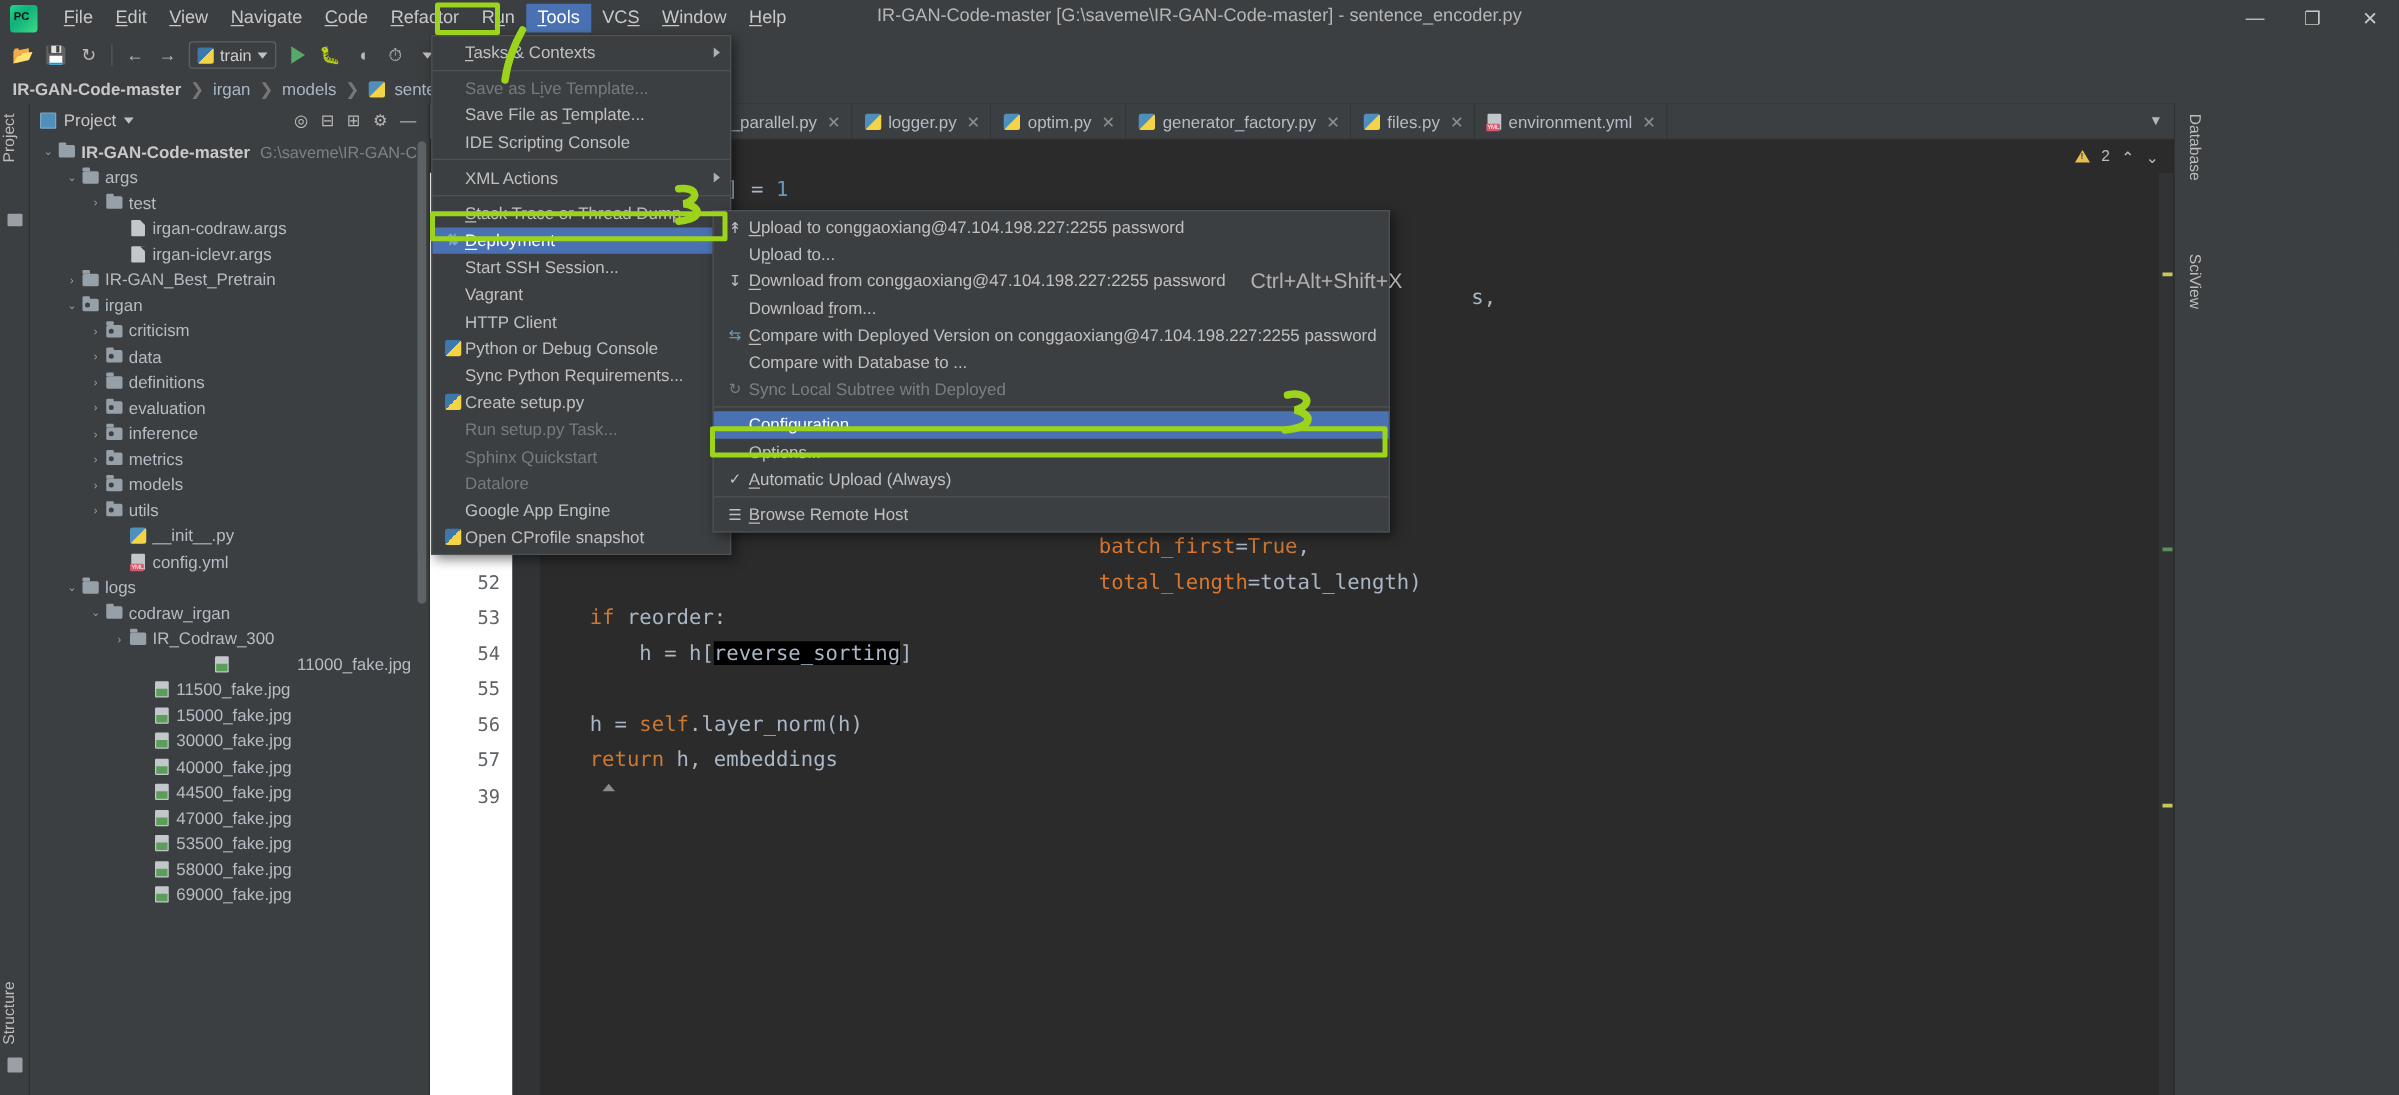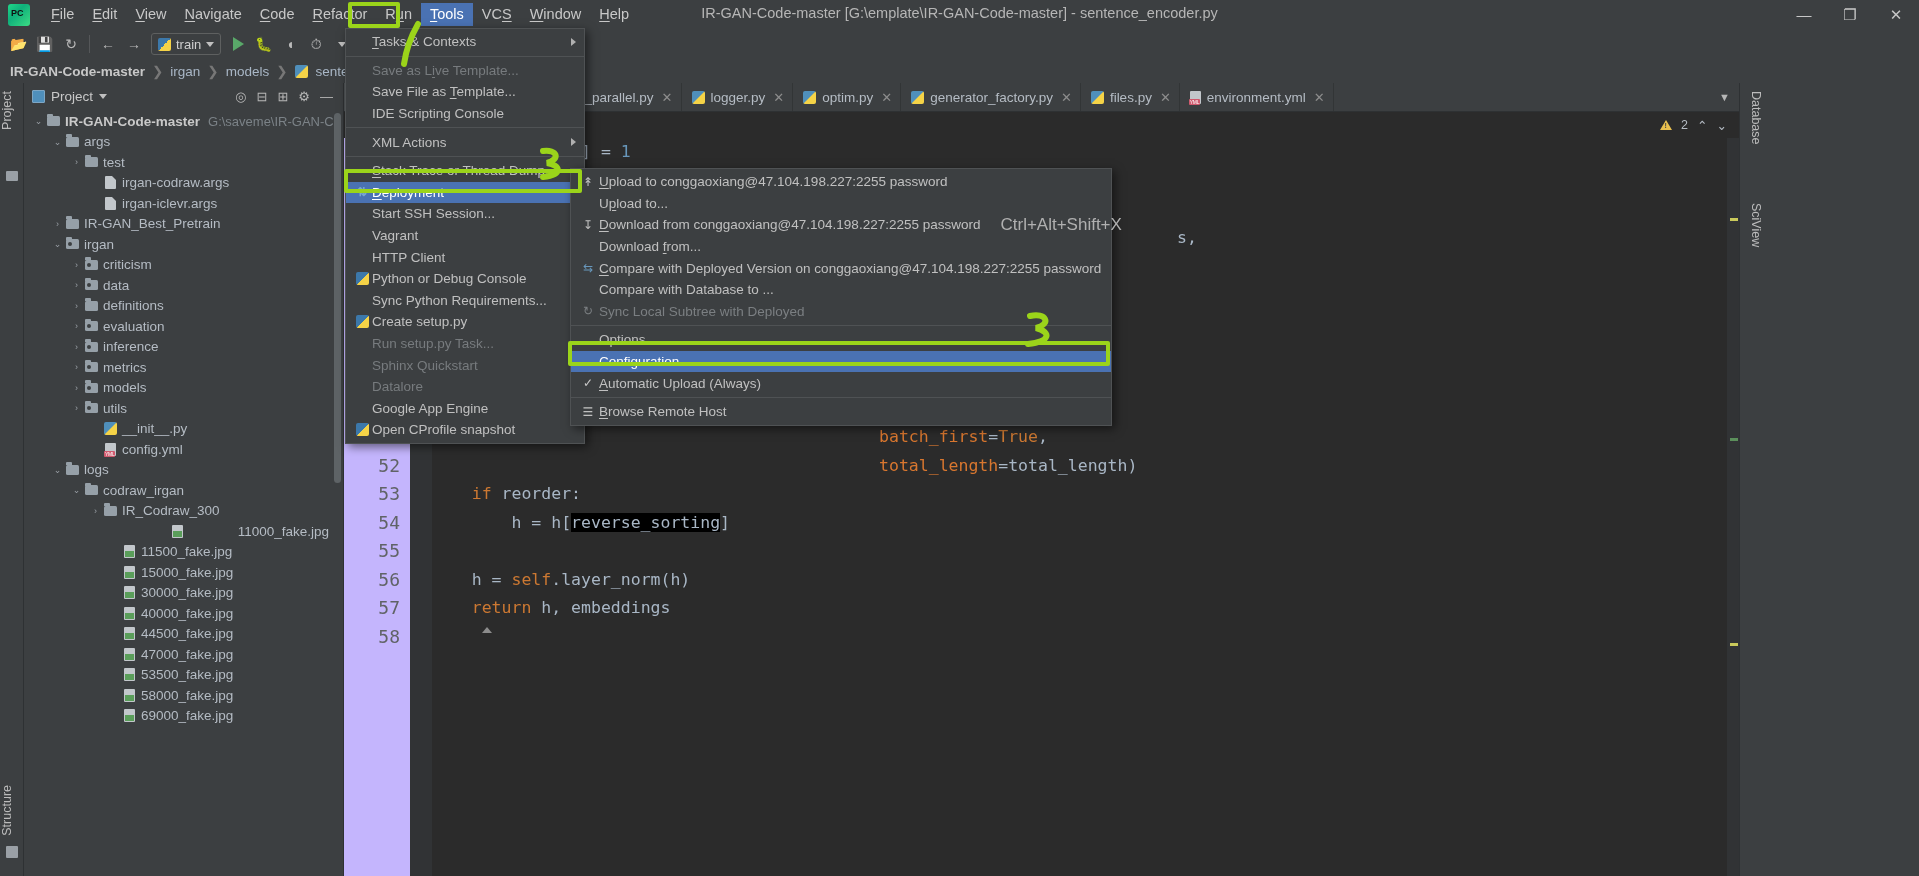--- a/index.html
+++ b/index.html
@@ -165,22 +165,22 @@
     justify-content:flex-end; gap:9px; padding-right:12px;
     font-size:12.5px; color:#b5bcc4;
   }
   .wtri { width:0;height:0;border-left:6px solid transparent;border-right:6px solid transparent;
           border-bottom:10px solid #e8bf4e; position:relative; }
   .wtri::after{content:"!";position:absolute;left:-1.6px;top:2px;font-size:7px;color:#3c3f41;font-weight:bold;}
 
   .code-wrap { position:absolute; left:0; right:0; top:55px; bottom:0; background:#2b2b2b; overflow:hidden; }
   .gutter {
     position:absolute; left:0; top:0; width:66px; height:100%;
-    background:#c4b5fd; color:#606366; font-family:"DejaVu Sans Mono", monospace;
-    font-size:18px; text-align:right;
+    background:#ffffff; color:#606366; font-family:"DejaVu Sans Mono", monospace;
+    font-size:15px; text-align:right;
   }
   .gutter .gl { height:28.5px; line-height:28.5px; padding-right:10px; }
   .fold-col { position:absolute; left:66px; top:0; width:22px; height:100%; background:#313335; }
   .code {
     position:absolute; left:88px; top:0; right:0; height:100%;
     font-family:"DejaVu Sans Mono", monospace; font-size:16.5px;
     color:#a9b7c6; white-space:pre;
   }
   .code .ln { height:28.5px; line-height:28.5px; }
   .kw { color:#cc7832; }
@@ -259,21 +259,21 @@
       <div class="menu-item"><u>V</u>iew</div>
       <div class="menu-item"><u>N</u>avigate</div>
       <div class="menu-item"><u>C</u>ode</div>
       <div class="menu-item"><u>R</u>efactor</div>
       <div class="menu-item">R<u>u</u>n</div>
       <div class="menu-item active"><u>T</u>ools</div>
       <div class="menu-item">VC<u>S</u></div>
       <div class="menu-item"><u>W</u>indow</div>
       <div class="menu-item"><u>H</u>elp</div>
     </div>
-    <div class="win-title">IR-GAN-Code-master [G:\emplate\IR-GAN-Code-master] - sentence_encoder.py</div>
+    <div class="win-title">IR-GAN-Code-master [G:\saveme\IR-GAN-Code-master] - sentence_encoder.py</div>
     <div class="win-btns">
       <div class="win-btn">—</div>
       <div class="win-btn">❐</div>
       <div class="win-btn close">✕</div>
     </div>
   </div>
 
   <div class="toolbar">
     <div class="tb-icon">📂</div>
     <div class="tb-icon">💾</div>
@@ -608,21 +608,21 @@
           <div class="gl"></div>
           <div class="gl"></div>
           <div class="gl">50</div>
           <div class="gl">51</div>
           <div class="gl">52</div>
           <div class="gl">53</div>
           <div class="gl">54</div>
           <div class="gl">55</div>
           <div class="gl">56</div>
           <div class="gl">57</div>
-          <div class="gl">58</div>
+          <div class="gl">39</div>
         </div>
       <div class="fold-col">
         <div class="fold-arrow" style="top:485px;"></div>
       </div>
       <div class="code" id="code"><div class="ln">hs[lengths == <span class="num">0</span>] = <span class="num">1</span></div><div class="ln">&nbsp;</div><div class="ln">&nbsp;</div><div class="ln">                                                                           s,</div><div class="ln">                                                        <span class="param">first</span>=<span class="kw">True</span>)</div><div class="ln">&nbsp;</div><div class="ln">&nbsp;</div><div class="ln">&nbsp;</div><div class="ln">&nbsp;</div><div class="ln">    embeddings, lengths = pad_packed_sequence(embeddings,</div><div class="ln">                                             <span class="param">batch_first</span>=<span class="kw">True</span>,</div><div class="ln">                                             <span class="param">total_length</span>=total_length)</div><div class="ln">    <span class="kw">if</span> reorder:</div><div class="ln">        h = h[<span class="hl">reverse_sorting</span>]</div><div class="ln">&nbsp;</div><div class="ln">    h = <span class="kw">self</span>.layer_norm(h)</div><div class="ln">    <span class="kw">return</span> h, embeddings</div><div class="ln">&nbsp;</div></div>
       <div class="right-marks">
         <div class="mark" style="top:80px;background:#c9c95b;"></div>
         <div class="mark" style="top:300px;background:#5b8f5b;"></div>
         <div class="mark" style="top:505px;background:#c9c95b;"></div>
       </div>
@@ -754,27 +754,27 @@
         <span class="sic"></span>
         <span>Compare with Database to ...</span>
       </div>
       <div class="srow disabled">
         <span class="sic">
           <span>↻</span>
         </span>
         <span>Sync Local Subtree with Deployed</span>
       </div>
       <div class="msep"></div>
+      <div class="srow sel">
+        <span class="sic"></span>
+        <span>Configuration...</span>
+      </div>
       <div class="srow">
         <span class="sic"></span>
         <span>Options...</span>
-      </div>
-      <div class="srow sel">
-        <span class="sic"></span>
-        <span>Configuration...</span>
       </div>
       <div class="srow">
         <span class="sic">
           <span class="check">✓</span>
         </span>
         <span><u>A</u>utomatic Upload (Always)</span>
       </div>
       <div class="msep"></div>
       <div class="srow">
         <span class="sic">

